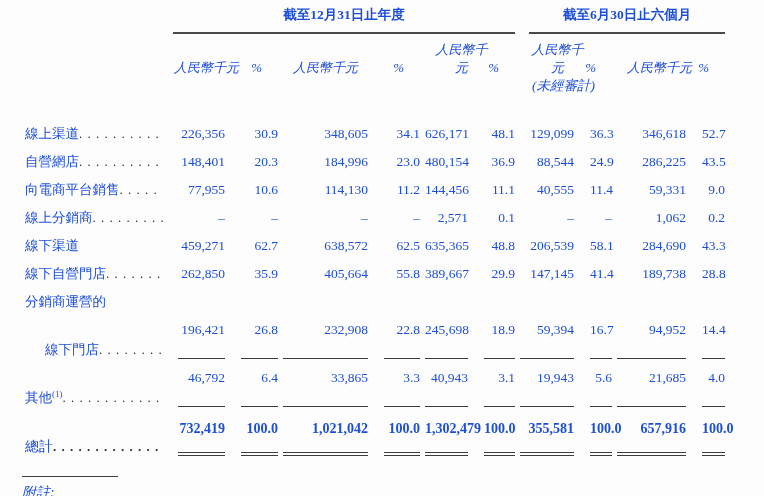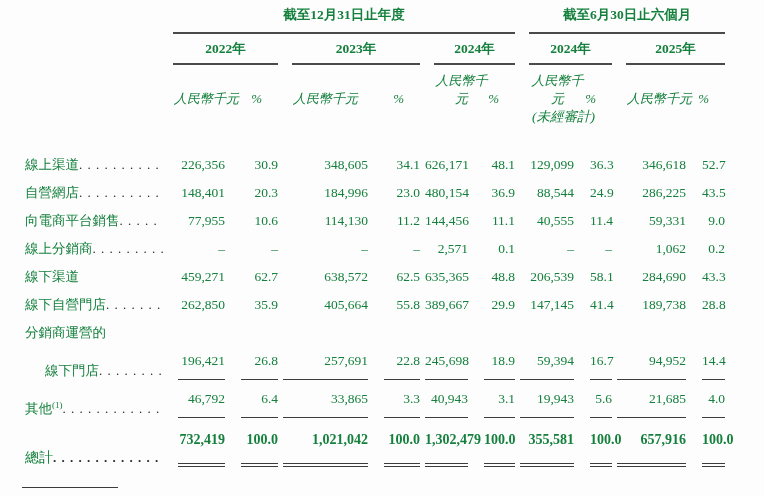--- a/index.html
+++ b/index.html
@@ -1,21 +1,21 @@
 <!DOCTYPE html>
 <html><head>
 <meta charset="utf-8">
 <style>
   html,body{margin:0;padding:0;background:#ffffff;}
   .page{
     position:relative;
     width:764px;height:496px;
     background:#fdfdfd;
     font-family:"Liberation Serif","DejaVu Serif",serif;
-    color:#15803d;
+    color:#1d4ed8;
     overflow:hidden;
   }
   table.fin{
     border-collapse:collapse;
     table-layout:fixed;
     margin:6px 0 0 25px;
     width:700px;
   }
   table.fin th, table.fin td{
     padding:0;margin:0;
@@ -54,21 +54,21 @@
   td.lab .rowlabel{white-space:nowrap;}
   td.lab.bold .rowlabel{font-weight:normal;}
   td.lab.indent .labwrap{padding-left:20px;}
   td.lab sup{font-size:9px;vertical-align:super;line-height:0;}
   .leader{flex:1;overflow:hidden;white-space:nowrap;color:#2a2a2a;}
   .leader::after{content:". . . . . . . . . . . . . . . . . . . . . . .";letter-spacing:1px;font-size:13px;}
   td.num{text-align:right;}
   td.num .cw{display:block;text-align:right;}
   td.num.vcol .cw{margin-left:5px;}
   td.num.pcol .cw{margin-left:16px;}
-  tr.u-single td.num .cw{border-bottom:1.5px solid #3c3c3c;padding-bottom:9px;}
+  tr.u-single td.num .cw{border-bottom:1.5px solid #3c3c3c;padding-bottom:19px;}
   tr.u-double td.num .cw{border-bottom:4px double #3c3c3c;padding-bottom:14px;}
   tr.row-total td{font-weight:bold;padding-top:13px;font-size:14px;}
   tr.spacer td{height:20px;}
   
   .fnblock{margin:20px 0 0 22px;}
   .fnrule{width:96px;border-top:1.5px solid #3c3c3c;margin-bottom:7px;}
   .fnlabel{font-style:italic;font-size:14px;}
 </style>
 </head>
 <body>
@@ -91,38 +91,20 @@
     </colgroup>
     <thead>
       <tr>
         <th></th>
         <th colspan="6" class="spanhead">
           <div>截至12月31日止年度</div>
         </th>
         <th colspan="4" class="spanhead gap">
           <div>截至6月30日止六個月</div>
         </th>
-      </tr>
-      <tr>
-        <th></th>
-        <th colspan="2" class="yearcell">
-          <div>2022年</div>
-          </th>
-        <th colspan="2" class="yearcell gap">
-          <div>2023年</div>
-          </th>
-        <th colspan="2" class="yearcell gap">
-          <div>2024年</div>
-          </th>
-        <th colspan="2" class="yearcell gap">
-          <div>2024年</div>
-          </th>
-        <th colspan="2" class="yearcell gap">
-          <div>2025年</div>
-          </th>
       </tr>
       <tr>
         <th></th>
         <th colspan="2" class="unitcell">
           <div>
               <span>人民幣千元</span>
               <span>%</span>
             </div>
           </th>
         <th colspan="2" class="unitcell gap">
@@ -436,21 +418,21 @@
           <span class="leader"></span>
         </span>
       </td>
     <td class="num vcol">
             <span class="cw">196,421</span>
           </td>
           <td class="num pcol">
             <span class="cw">26.8</span>
           </td>
           <td class="num vcol">
-            <span class="cw">257,691</span>
+            <span class="cw">232,908</span>
           </td>
           <td class="num pcol">
             <span class="cw">22.8</span>
           </td>
           <td class="num vcol">
             <span class="cw">245,698</span>
           </td>
           <td class="num pcol">
             <span class="cw">18.9</span>
           </td>

